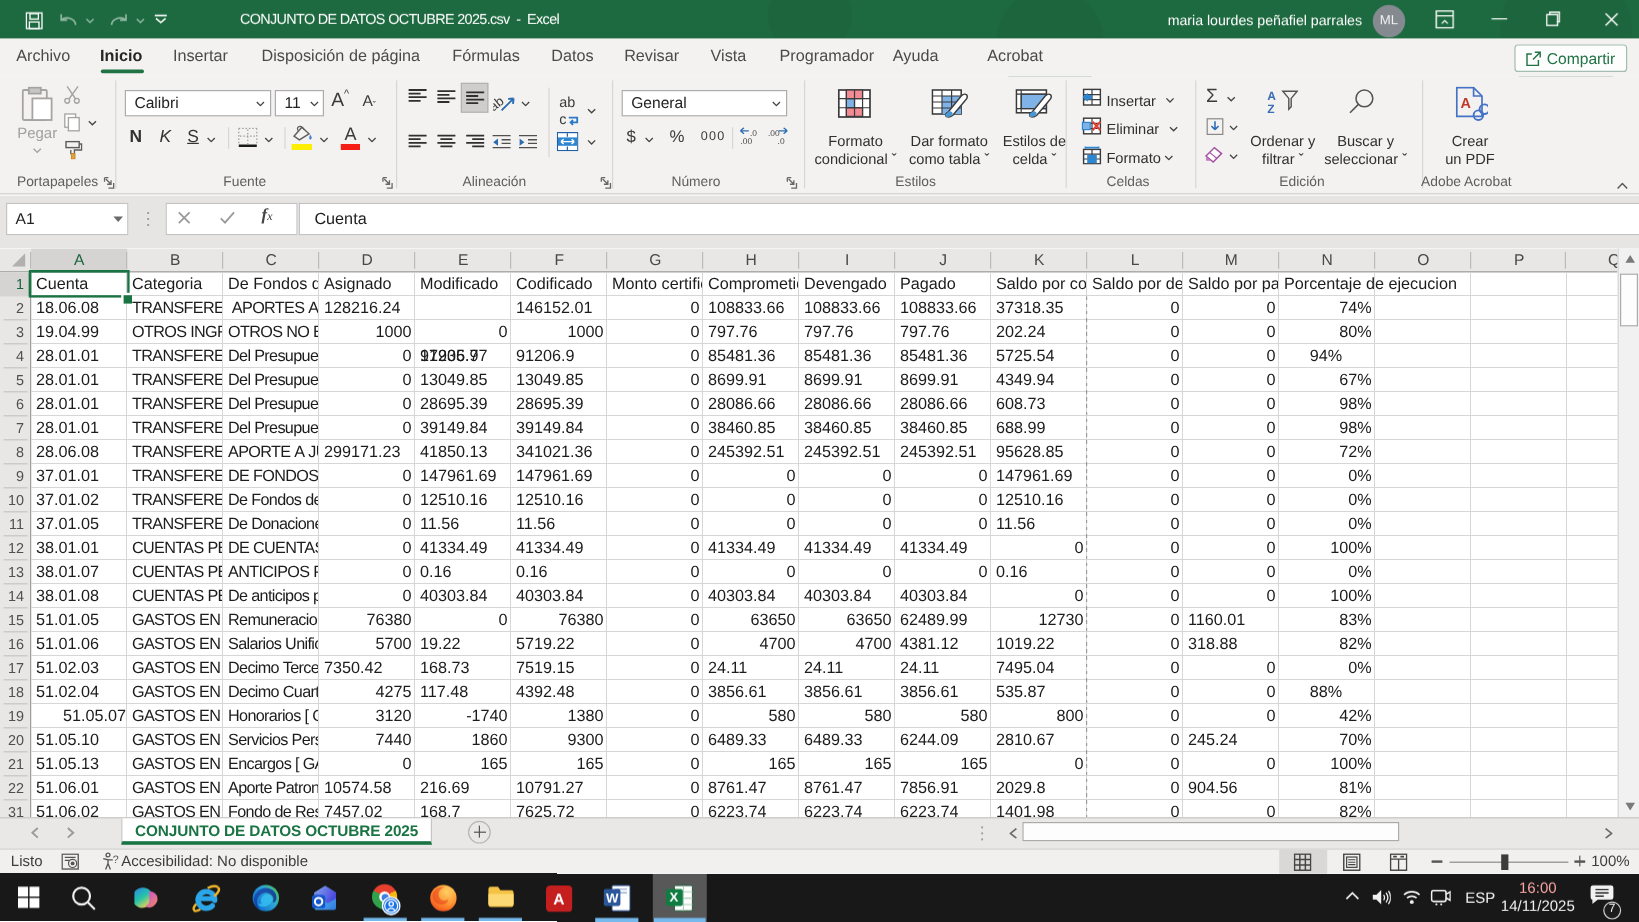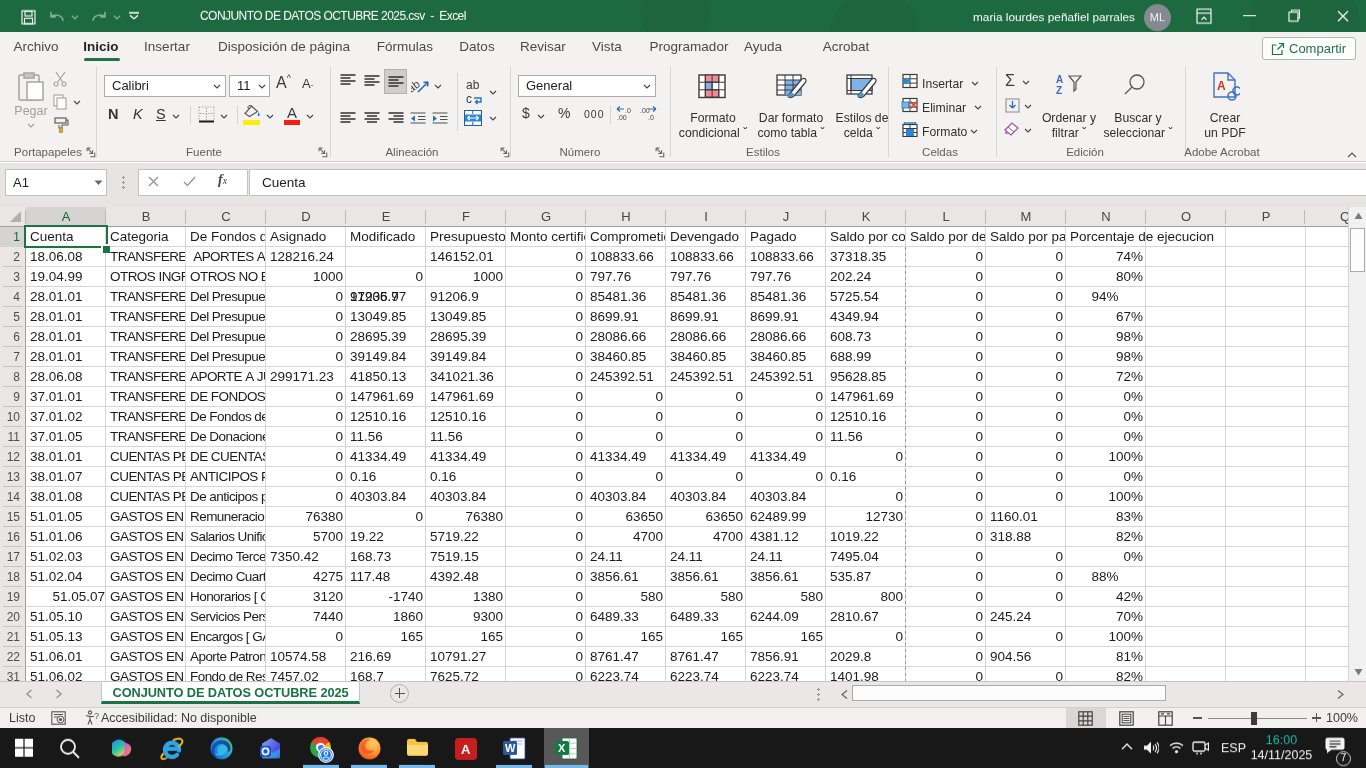--- a/index.html
+++ b/index.html
@@ -495,21 +495,21 @@
 <div class="ab rnum" style="left:0;top:440px;width:20px">22</div>
 <div class="ab" style="left:3px;top:459px;width:20px;height:1px;background:#c6c4c2"></div>
 <div class="ab rnum" style="left:0;top:460px;width:20px">31</div>
 
 <div class="ab" style="left:26px;top:20px;width:1322px;height:454px;background-image:repeating-linear-gradient(to right,transparent 0px,transparent 79px,#d6d6d6 79px,#d6d6d6 80px),repeating-linear-gradient(to bottom,transparent 0px,transparent 19px,#d6d6d6 19px,#d6d6d6 20px)"></div>
 <div class="ab cell" style="left:30px;top:20px;width:75px;">Cuenta</div>
 <div class="ab cell" style="left:110px;top:20px;width:75px;">Categoria</div>
 <div class="ab cell" style="left:190px;top:20px;width:75px;">De&nbsp;Fondos&nbsp;de&nbsp;I</div>
 <div class="ab cell" style="left:270px;top:20px;width:75px;">Asignado</div>
 <div class="ab cell" style="left:350px;top:20px;width:75px;">Modificado</div>
-<div class="ab cell" style="left:430px;top:20px;width:75px;">Presupuesto</div>
+<div class="ab cell" style="left:430px;top:20px;width:75px;">Codificado</div>
 <div class="ab cell" style="left:510px;top:20px;width:75px;">Monto&nbsp;certifica</div>
 <div class="ab cell" style="left:590px;top:20px;width:75px;">Comprometido</div>
 <div class="ab cell" style="left:670px;top:20px;width:75px;">Devengado</div>
 <div class="ab cell" style="left:750px;top:20px;width:75px;">Pagado</div>
 <div class="ab cell" style="left:830px;top:20px;width:75px;">Saldo&nbsp;por&nbsp;comp</div>
 <div class="ab cell" style="left:910px;top:20px;width:75px;">Saldo&nbsp;por&nbsp;deve</div>
 <div class="ab cell" style="left:990px;top:20px;width:75px;">Saldo&nbsp;por&nbsp;paga</div>
 <div class="ab cell" style="left:1070px;top:20px;width:155px;">Porcentaje&nbsp;de&nbsp;ejecucion</div>
 <div class="ab cell" style="left:30px;top:40px;width:75px;">18.06.08</div>
 <div class="ab cell" style="left:110px;top:40px;width:75px;letter-spacing:-0.55px;">TRANSFERENCIAS</div>
@@ -1024,20 +1024,20 @@
       </g>
       <circle cx="8.5" cy="11.5" r="1.6" fill="#f2f2f2"></circle>
     </svg>
 <svg class="ab" style="left:1192px;top:12px" width="17" height="15" viewBox="0 0 17 15">
       <rect x="1" y="2" width="12" height="9" rx="1.5" fill="none" stroke="#f2f2f2" stroke-width="1.3"></rect>
       <path d="M13 5 l3.5-2 v7 l-3.5-2" fill="none" stroke="#f2f2f2" stroke-width="1.2"></path>
       <circle cx="5" cy="13.4" r="0.9" fill="#f2f2f2"></circle>
       <circle cx="9" cy="13.4" r="0.9" fill="#f2f2f2"></circle>
     </svg>
 <div class="ab" style="left:1221px;top:13px;font-size:12.5px;color:#f2f2f2">ESP</div>
-<div class="ab" style="left:1249px;top:5px;width:65px;font-size:12.5px;color:#14b8a6;text-align:center">16:00</div>
+<div class="ab" style="left:1249px;top:5px;width:65px;font-size:12.5px;color:#fca5a5;text-align:center">16:00</div>
 <div class="ab" style="left:1249px;top:20px;width:65px;font-size:12.5px;color:#f2f2f2;text-align:center">14/11/2025</div>
 <svg class="ab" style="left:1325px;top:9px" width="20" height="17" viewBox="0 0 20 17">
       <path d="M2.5 0.5 h15 q2 0 2 2 v8 q0 2 -2 2 h-11 l-4.5 3.5 v-3.5 q-1.5 0 -1.5-2 v-8 q0-2 2-2 z" fill="#f2f2f2"></path>
       <path d="M4.5 4 h11 M4.5 6.8 h11 M4.5 9.6 h7" stroke="#2a2a2a" stroke-width="1.2"></path>
     </svg>
 
 <div class="ab" style="left:1336px;top:23px;width:15px;height:15px;border-radius:50%;background:#1c1c1c;border:1.4px solid #cfcfcf;color:#fff;font-size:10px;text-align:center;line-height:12.5px">7</div>
 </div>
 </body></html>

